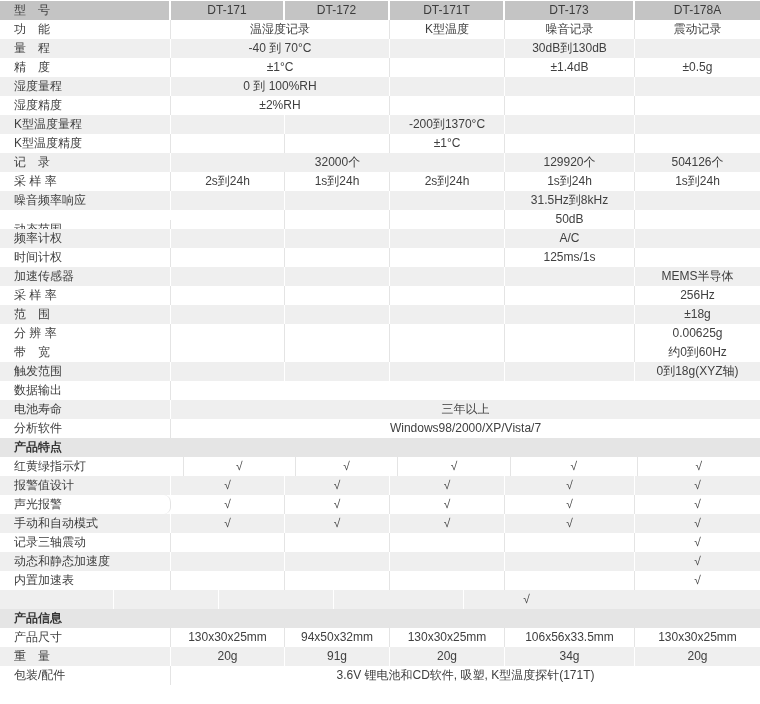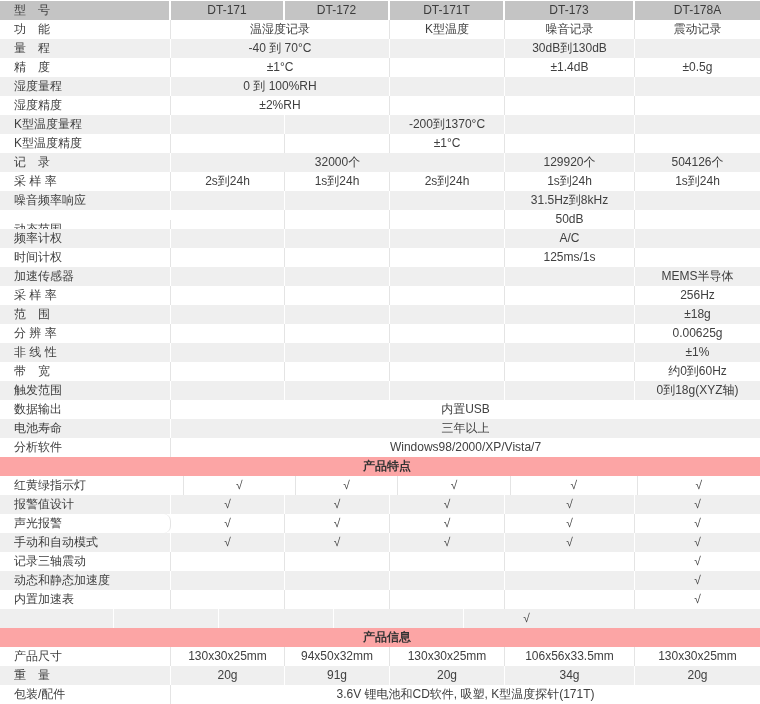--- a/index.html
+++ b/index.html
@@ -6,22 +6,22 @@
   .page{
     width:760px;height:704px;background:#ffffff;overflow:hidden;
     font-family:"Liberation Sans","DejaVu Sans",sans-serif;
     font-size:12px;color:#404040;
   }
   .top-spacer{height:1px;background:#ffffff;}
   .row{display:flex;height:19px;line-height:19px;}
   .row.header{background:#c4c4c4;color:#3c3c3c;}
   .row.white{background:#ffffff;}
   .row.grey{background:#efefef;}
-  .row.section{background:#fca5a5;color:#333333;font-weight:bold;display:block;
-    padding-left:14px;box-sizing:border-box;text-align:center;}
+  .row.section{background:#e5e5e5;color:#333333;font-weight:bold;display:block;
+    padding-left:14px;box-sizing:border-box;}
   .cell{box-sizing:border-box;text-align:center;overflow:hidden;white-space:nowrap;}
   .cell.label{text-align:left;padding-left:14px;}
   .row.header .cell{border-right:2px solid #ffffff;}
   .row.white .cell{border-right:1px solid #e4e4e4;}
   .row.grey .cell{border-right:1px solid #ffffff;}
   .row .cell.last{border-right:none;}
   .check{color:#4a4a4a;}
 </style>
 </head>
 <body>
@@ -159,47 +159,38 @@
         <div class="cell  last" style="width: 125px;">±18g</div>
       </div>
       <div class="row white">
         <div class="cell label" style="width: 171px;">分 辨 率</div>
         <div class="cell " style="width: 114px;"></div>
         <div class="cell " style="width: 105px;"></div>
         <div class="cell " style="width: 115px;"></div>
         <div class="cell " style="width: 130px;"></div>
         <div class="cell  last" style="width: 125px;">0.00625g</div>
       </div>
-      <div class="row grey">
-        <div class="cell label" style="width: 171px;">非 线 性</div>
-        <div class="cell " style="width: 114px;"></div>
-        <div class="cell " style="width: 105px;"></div>
-        <div class="cell " style="width: 115px;"></div>
-        <div class="cell " style="width: 130px;"></div>
-        <div class="cell  last" style="width: 125px;">±1%</div>
-      </div>
       <div class="row white">
         <div class="cell label" style="width: 171px;">带　宽</div>
         <div class="cell " style="width: 114px;"></div>
         <div class="cell " style="width: 105px;"></div>
         <div class="cell " style="width: 115px;"></div>
         <div class="cell " style="width: 130px;"></div>
         <div class="cell  last" style="width: 125px;">约0到60Hz</div>
       </div>
       <div class="row grey">
         <div class="cell label" style="width: 171px;">触发范围</div>
         <div class="cell " style="width: 114px;"></div>
         <div class="cell " style="width: 105px;"></div>
         <div class="cell " style="width: 115px;"></div>
         <div class="cell " style="width: 130px;"></div>
         <div class="cell  last" style="width: 125px;">0到18g(XYZ轴)</div>
       </div>
       <div class="row white">
         <div class="cell label" style="width: 171px;">数据输出</div>
-        <div class="cell  last" style="width: 589px;">内置USB</div>
       </div>
       <div class="row grey">
         <div class="cell label" style="width: 171px;">电池寿命</div>
         <div class="cell  last" style="width: 589px;">三年以上</div>
       </div>
       <div class="row white">
         <div class="cell label" style="width: 171px;">分析软件</div>
         <div class="cell  last" style="width: 589px;">Windows98/2000/XP/Vista/7</div>
       </div>
       <div class="row section">产品特点</div>

